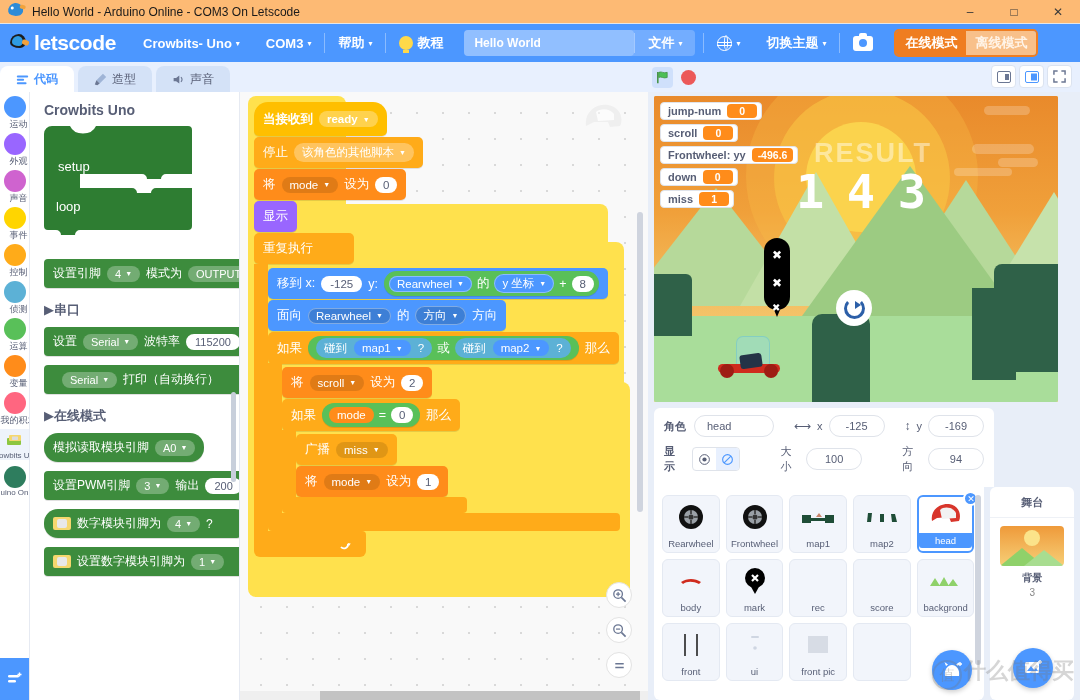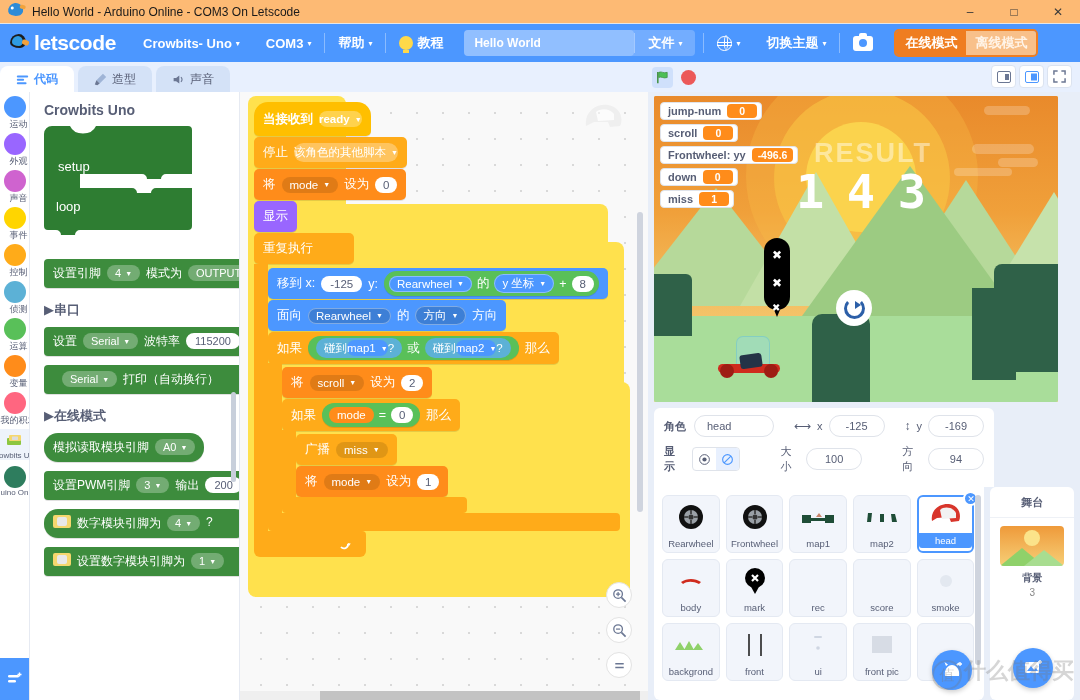--- a/index.html
+++ b/index.html
@@ -110,21 +110,21 @@
   .cat.sel{ background:#eef3fb; }
   .rail-foot{ margin-top:auto; width:30px; height:42px; background:#4c97ff;
     display:flex;align-items:center;justify-content:center; }
 
   
   .palette{ width:210px; background:#fff; border-right:1px solid #e6eaf2; position:relative;
      overflow:hidden; flex:0 0 210px;}
   .pal-title{ font-size:14px; font-weight:bold; color:#575e75; padding:10px 0 8px 14px;}
   .pal-inner{ padding-left:14px; }
   .blk{ background:#3d8c3d; color:#fff; border-radius:4px; display:inline-flex;
-     align-items:flex-start; gap:6px; padding:6px 9px; font-size:12px; margin-bottom:9px;
+     align-items:center; gap:6px; padding:6px 9px; font-size:12px; margin-bottom:9px;
      box-shadow:0 1px 0 rgba(0,0,0,.12); white-space:nowrap;}
   .oval{ background:rgba(255,255,255,.28); border-radius:12px; padding:2px 8px; font-size:11px;
      display:inline-flex; align-items:center; gap:4px; color:#fff;}
   .ovalw{ background:#fff; border-radius:12px; padding:2px 9px; font-size:11px; color:#575e75;}
   .drop-arrow{ font-size:7px; }
   .pal-section{ font-size:13px; font-weight:bold; color:#575e75; margin:4px 0 8px 0;}
   .modicon{ width:18px;height:13px;background:#f5d76e;border-radius:2px;position:relative;
      display:inline-block;}
   .modicon:after{content:"";position:absolute;left:4px;top:2px;width:10px;height:9px;
      background:#e8e8e8;border-radius:2px;}
@@ -136,30 +136,30 @@
      background-image:radial-gradient(#d9d9d9 1px, transparent 1px);
      background-size:26px 26px; background-position:8px 8px; }
   .sel-glow{ position:absolute; border-radius:8px; }
   .sb{ position:absolute; border-radius:5px; color:#fff; font-size:12.5px;
      display:flex; align-items:center; gap:6px; padding:0 9px; white-space:nowrap;
      box-shadow:0 1px 0 rgba(0,0,0,.10);}
   .ev{ background:#ffbf00;font-weight:bold; } .ev2{ background:#ffab19; }
   .ctl{ background:#ffab19; } .var{ background:#ff8c1a; }
   .look{ background:#9966ff; } .mot{ background:#4c97ff; }
   .op{ background:#59c059; }
-  .pill{ background:rgba(255,255,255,.3); border-radius:12px; padding:2px 0;
+  .pill{ background:rgba(255,255,255,.3); border-radius:12px; padding:2px 8px;
      font-size:11.5px; display:inline-flex; align-items:center; gap:5px; }
   .pill-w{ background:#fff; color:#575e75; border-radius:12px; padding:2px 9px; font-size:11.5px; }
   .pill-num{ background:#fff; color:#575e75; border-radius:12px; min-width:22px; text-align:center;
      padding:2px 7px; font-size:11.5px;}
   .pill-blue{ background:#4c97ff; border-radius:12px; padding:2px 8px; font-size:11.5px;
      display:inline-flex; align-items:center; gap:5px; box-shadow:inset 0 0 0 1px rgba(255,255,255,.35);}
   .pill-dk{ background:rgba(0,0,0,.12); border-radius:12px; padding:2px 8px; font-size:11.5px;
      display:inline-flex; align-items:center; gap:5px;}
-  .hexa{ display:inline-flex; align-items:center; gap:0; padding:2px 10px; font-size:11.5px;
+  .hexa{ display:inline-flex; align-items:center; gap:7px; padding:2px 10px; font-size:11.5px;
      color:#fff; }
   .zoomctl{ position:absolute; right:16px; bottom:22px; display:flex; flex-direction:column; gap:9px;}
   .zbtn{ width:26px;height:26px;border-radius:50%;background:#fff;border:1px solid #e3e3e3;
      display:flex;align-items:center;justify-content:center; color:#6b7793;}
   .code-scroll-v{ position:absolute; right:5px; top:120px; width:6px; height:300px;
      background:#cfd4de; border-radius:3px; }
   .code-scroll-h{ position:absolute; left:0px; bottom:0px; height:9px; width:100%;
      background:#efefef; }
   .code-scroll-h i{ display:block; height:9px; width:320px; margin-left:80px; background:#c3c3c3;}
 
@@ -936,28 +936,20 @@
           <div class="sprite">
             <div class="thumb"></div>
             <div class="nm">rec</div>
           </div>
 
           <div class="sprite">
             <div class="thumb"></div>
             <div class="nm">score</div>
           </div>
 
-          <div class="sprite">
-            <div class="thumb">
-              <svg width="16" height="16" viewBox="0 0 16 16">
-                  <circle cx="8" cy="8" r="6" fill="#e3e8f0"></circle>
-                </svg>
-            </div>
-            <div class="nm">smoke</div>
-          </div>
 
           <div class="sprite">
             <div class="thumb">
               <svg width="34" height="12" viewBox="0 0 34 12">
                 <path d="M1 11 L6 3 L11 11 Z M10 11 L15 2 L20 11 Z M19 11 L24 4 L29 11 Z" fill="#8fd16a"></path>
               </svg>
             </div>
             <div class="nm">backgrond</div>
           </div>
 

